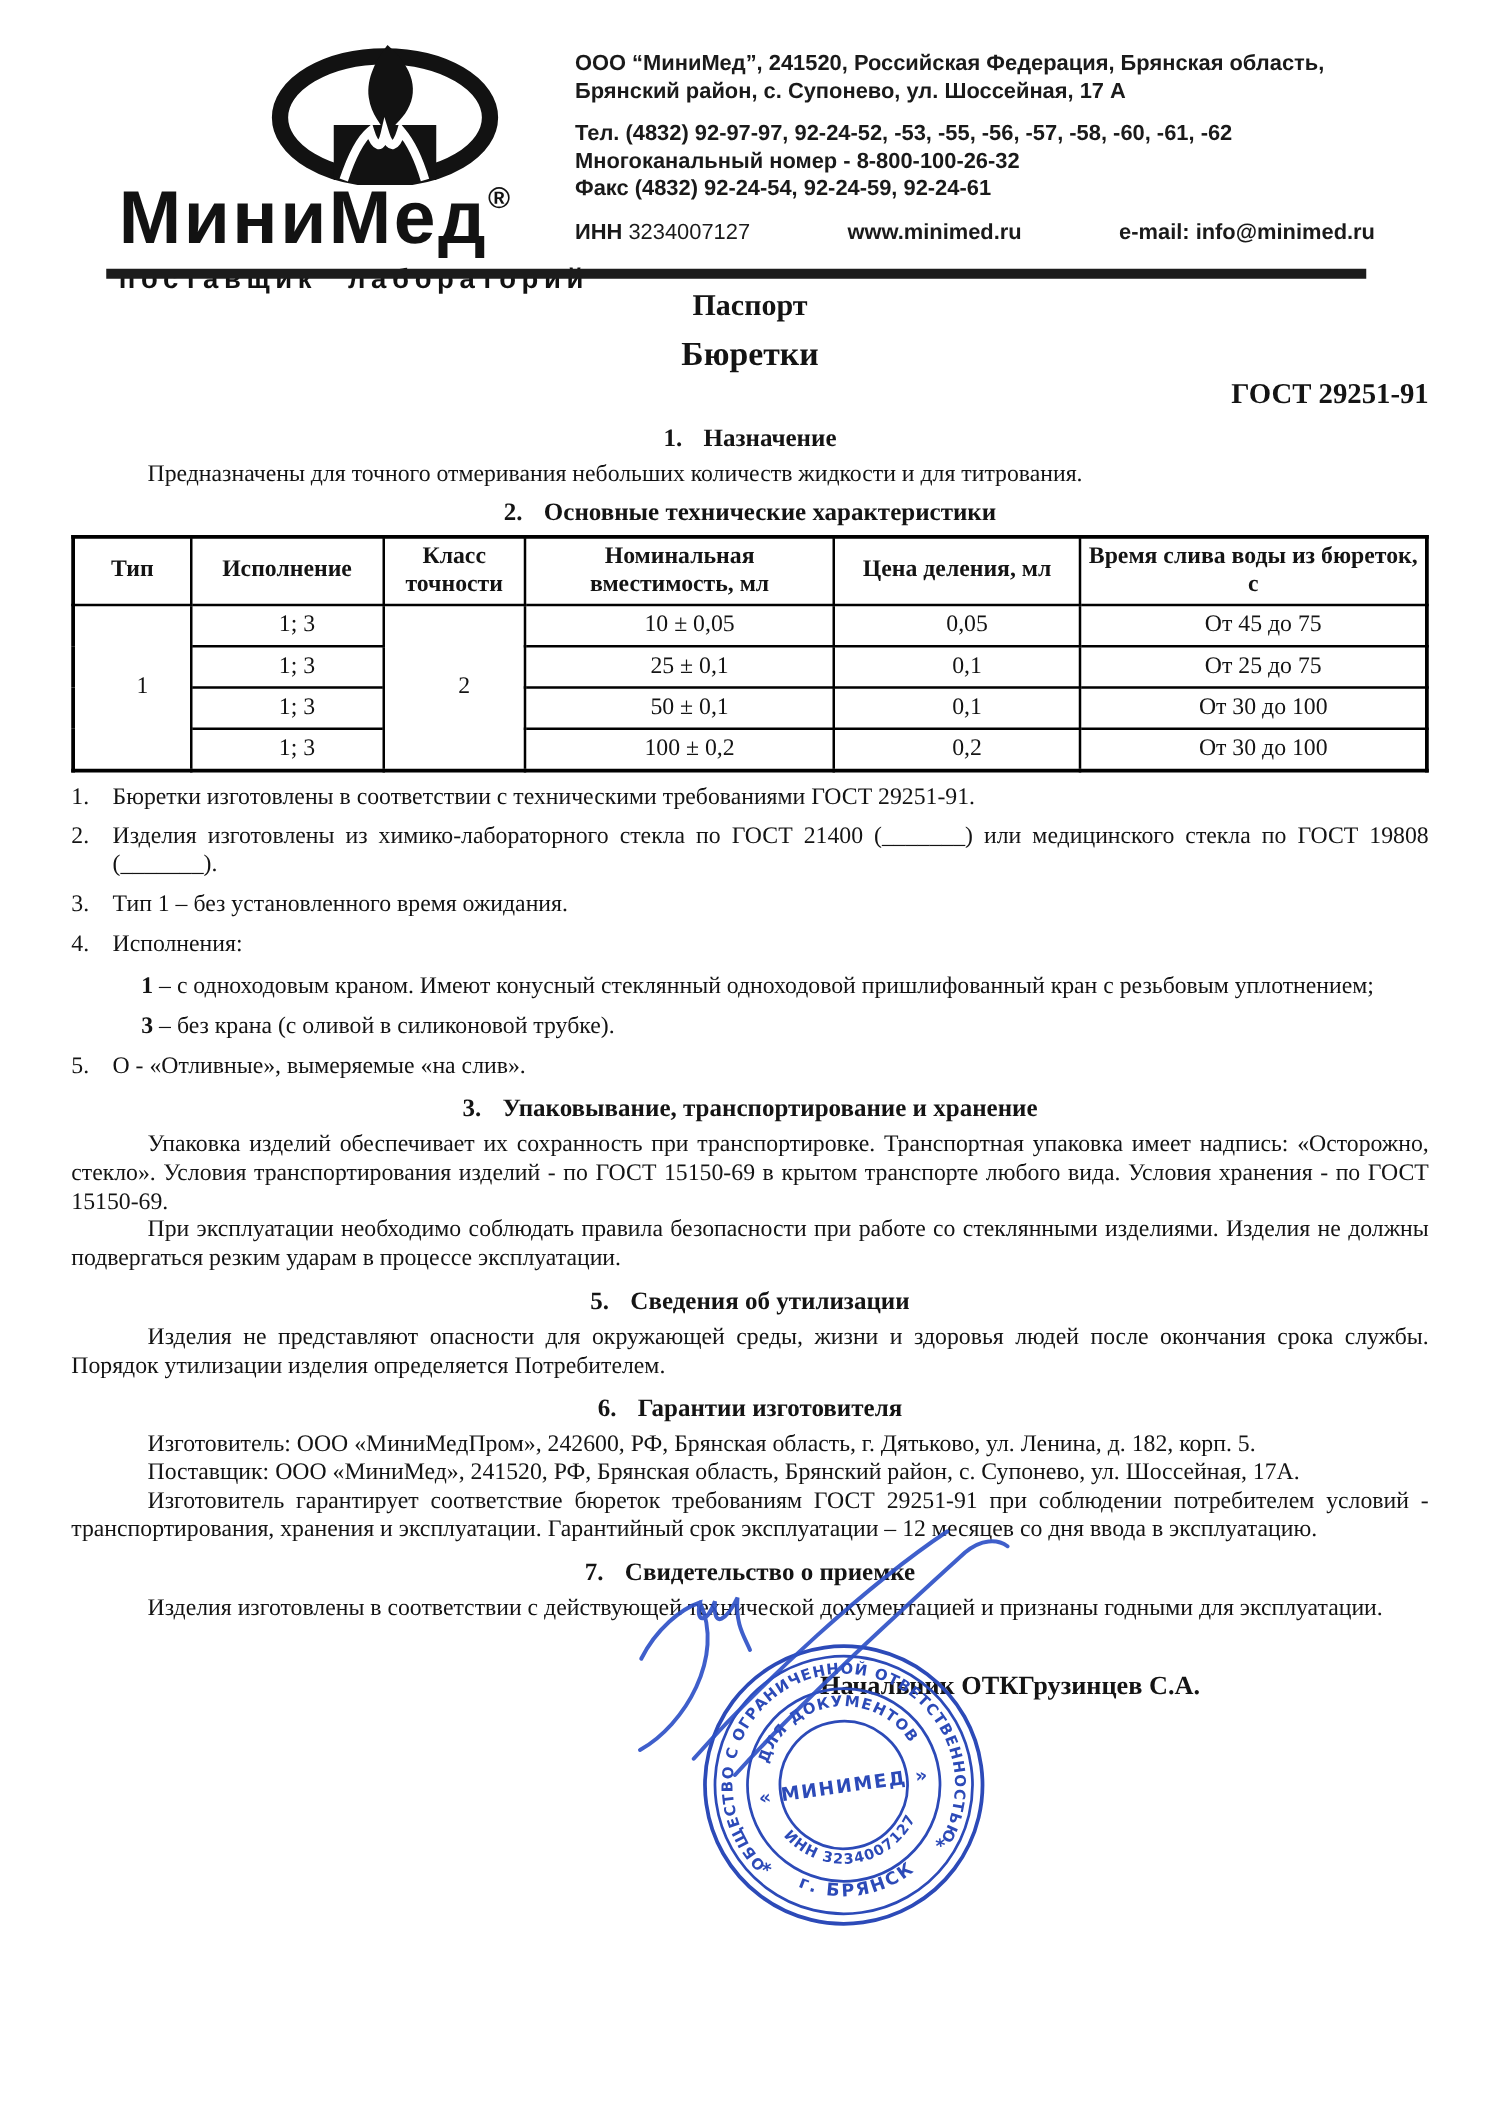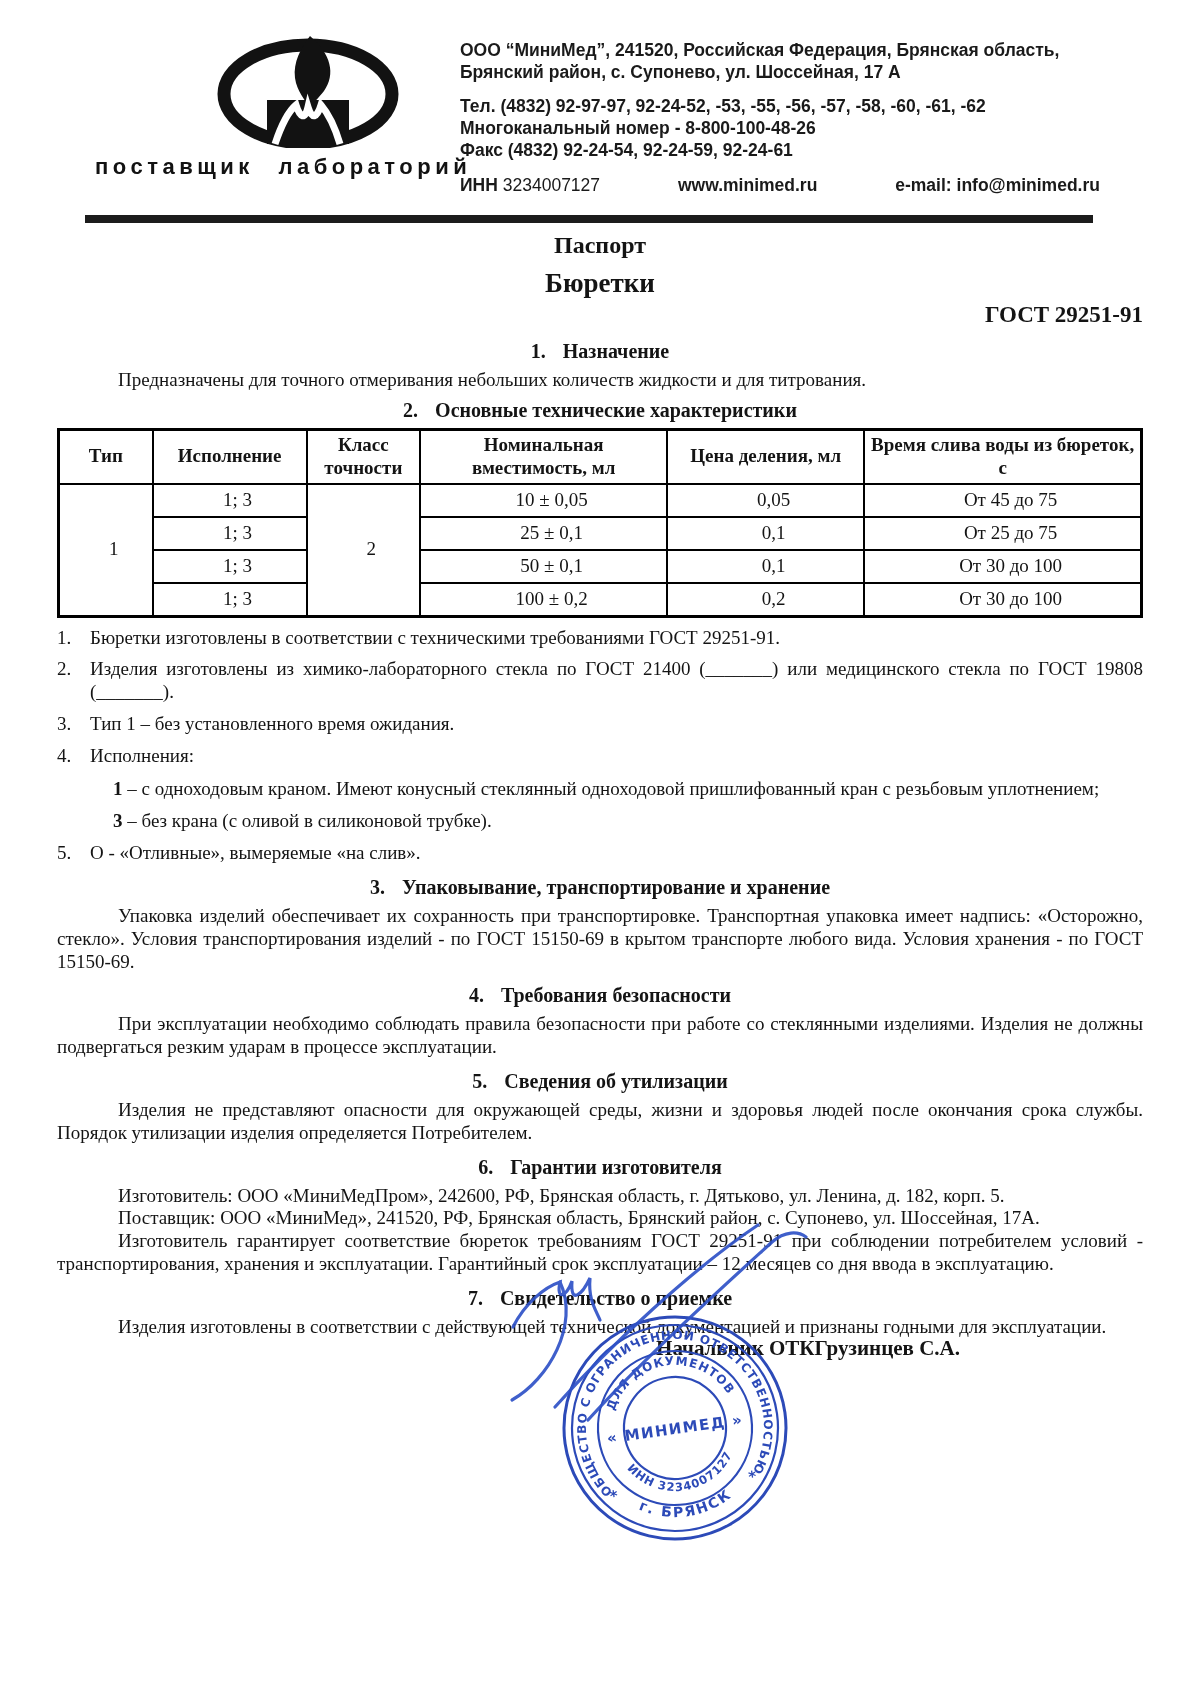--- a/index.html
+++ b/index.html
@@ -61,29 +61,32 @@
 
 <div class="page">
 
   <div class="logo">
     <svg class="emblem" width="190" height="112" viewBox="0 0 190 112">
       <ellipse cx="95" cy="58" rx="84" ry="49" fill="none" stroke="#121212" stroke-width="13"></ellipse>
       <path d="M 97 0 C 118 18 123 38 111 55 C 105 63 99 67 97 73 C 92 63 84 56 82 42 C 80 26 88 12 97 0 Z" fill="#121212"></path>
       <path d="M 54 64 h 82 v 44 h -82 z" fill="#121212"></path>
       <path d="M 62 108 C 70 84 77 74 83 69 C 87 82 92 84 95 71 C 99 84 104 82 108 69 C 114 76 121 88 127 108" fill="none" stroke="#ffffff" stroke-width="7"></path>
     </svg>
+    <div class="brand-line">
+      <span class="brand">МиниМед</span><span class="reg">®</span>
+    </div>
     <div class="tagline">поставщик лабораторий</div>
   </div>
 
   <div class="lh-right">
     <div>ООО “МиниМед”, 241520, Российская Федерация, Брянская область,</div>
     <div>Брянский район, с. Супонево, ул. Шоссейная, 17 А</div>
     <div class="lh-gap"></div>
     <div>Тел. (4832) 92-97-97, 92-24-52, -53, -55, -56, -57, -58, -60, -61, -62</div>
-    <div>Многоканальный номер - 8-800-100-48-26</div>
+    <div>Многоканальный номер - 8-800-100-26-32</div>
     <div>Факс (4832) 92-24-54, 92-24-59, 92-24-61</div>
     <div class="lh-gap"></div>
     <div class="lh-bottom">
       <span><span>ИНН</span> <span class="inn-val">3234007127</span></span>
       <span>www.minimed.ru</span>
       <span>e-mail: info@minimed.ru</span>
     </div>
   </div>
 
   <div class="rule"></div>
@@ -172,23 +175,20 @@
     </div>
     <div class="note">
       <span class="nnum">5.</span><span>О - «Отливные», вымеряемые «на слив».</span>
     </div>
 
     <div class="sec-head">
       <span class="num">3.</span><span>Упаковывание, транспортирование и хранение</span>
     </div>
     <p class="para">Упаковка изделий обеспечивает их сохранность при транспортировке. Транспортная упаковка имеет надпись: «Осторожно, стекло». Условия транспортирования изделий - по ГОСТ 15150-69 в крытом транспорте любого вида. Условия хранения - по ГОСТ 15150-69.</p>
 
-    <div class="sec-head">
-      <span class="num">4.</span><span>Требования безопасности</span>
-    </div>
     <p class="para">При эксплуатации необходимо соблюдать правила безопасности при работе со стеклянными изделиями. Изделия не должны подвергаться резким ударам в процессе эксплуатации.</p>
 
     <div class="sec-head">
       <span class="num">5.</span><span>Сведения об утилизации</span>
     </div>
     <p class="para">Изделия не представляют опасности для окружающей среды, жизни и здоровья людей после окончания срока службы. Порядок утилизации изделия определяется Потребителем.</p>
 
     <div class="sec-head">
       <span class="num">6.</span><span>Гарантии изготовителя</span>
     </div>

